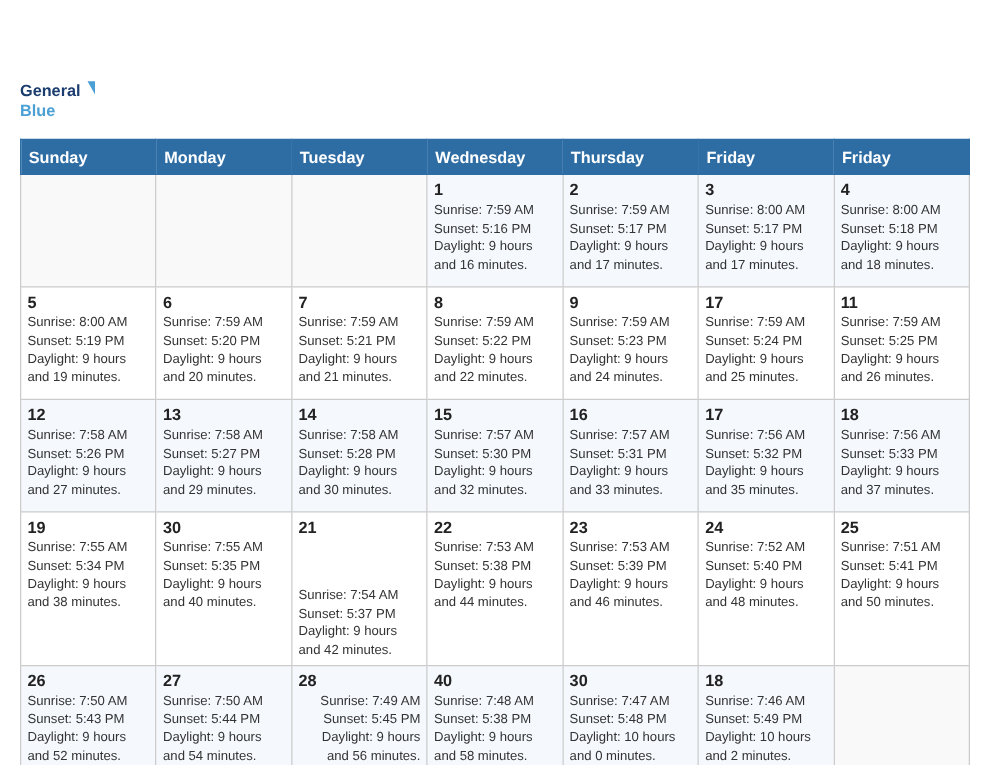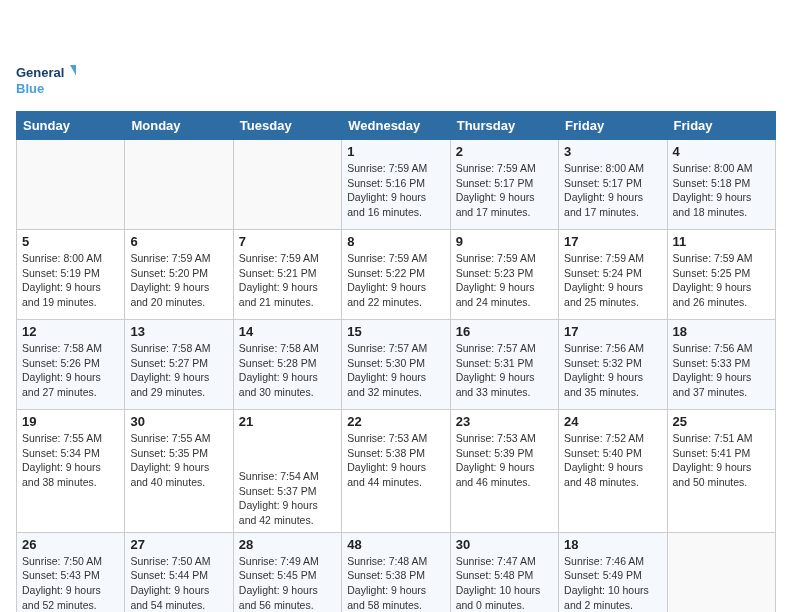--- a/index.html
+++ b/index.html
@@ -303,27 +303,27 @@
         </td>
         <td>
           <div class="day-num">27</div>
           <div class="day-info" style="white-space: pre-line;">Sunrise: 7:50 AM
 Sunset: 5:44 PM
 Daylight: 9 hours
 and 54 minutes.</div>
         </td>
         <td>
           <div class="day-num">28</div>
-          <div class="day-info" style="white-space: pre-line;">Sunrise: 7:49 AM
+          <div class="day-info" style="white-space: pre-line; text-align: right;">Sunrise: 7:49 AM
 Sunset: 5:45 PM
 Daylight: 9 hours
 and 56 minutes.</div>
         </td>
         <td>
-          <div class="day-num">48</div>
+          <div class="day-num">40</div>
           <div class="day-info" style="white-space: pre-line;">Sunrise: 7:48 AM
 Sunset: 5:38 PM
 Daylight: 9 hours
 and 58 minutes.</div>
         </td>
         <td>
           <div class="day-num">30</div>
           <div class="day-info" style="white-space: pre-line;">Sunrise: 7:47 AM
 Sunset: 5:48 PM
 Daylight: 10 hours

